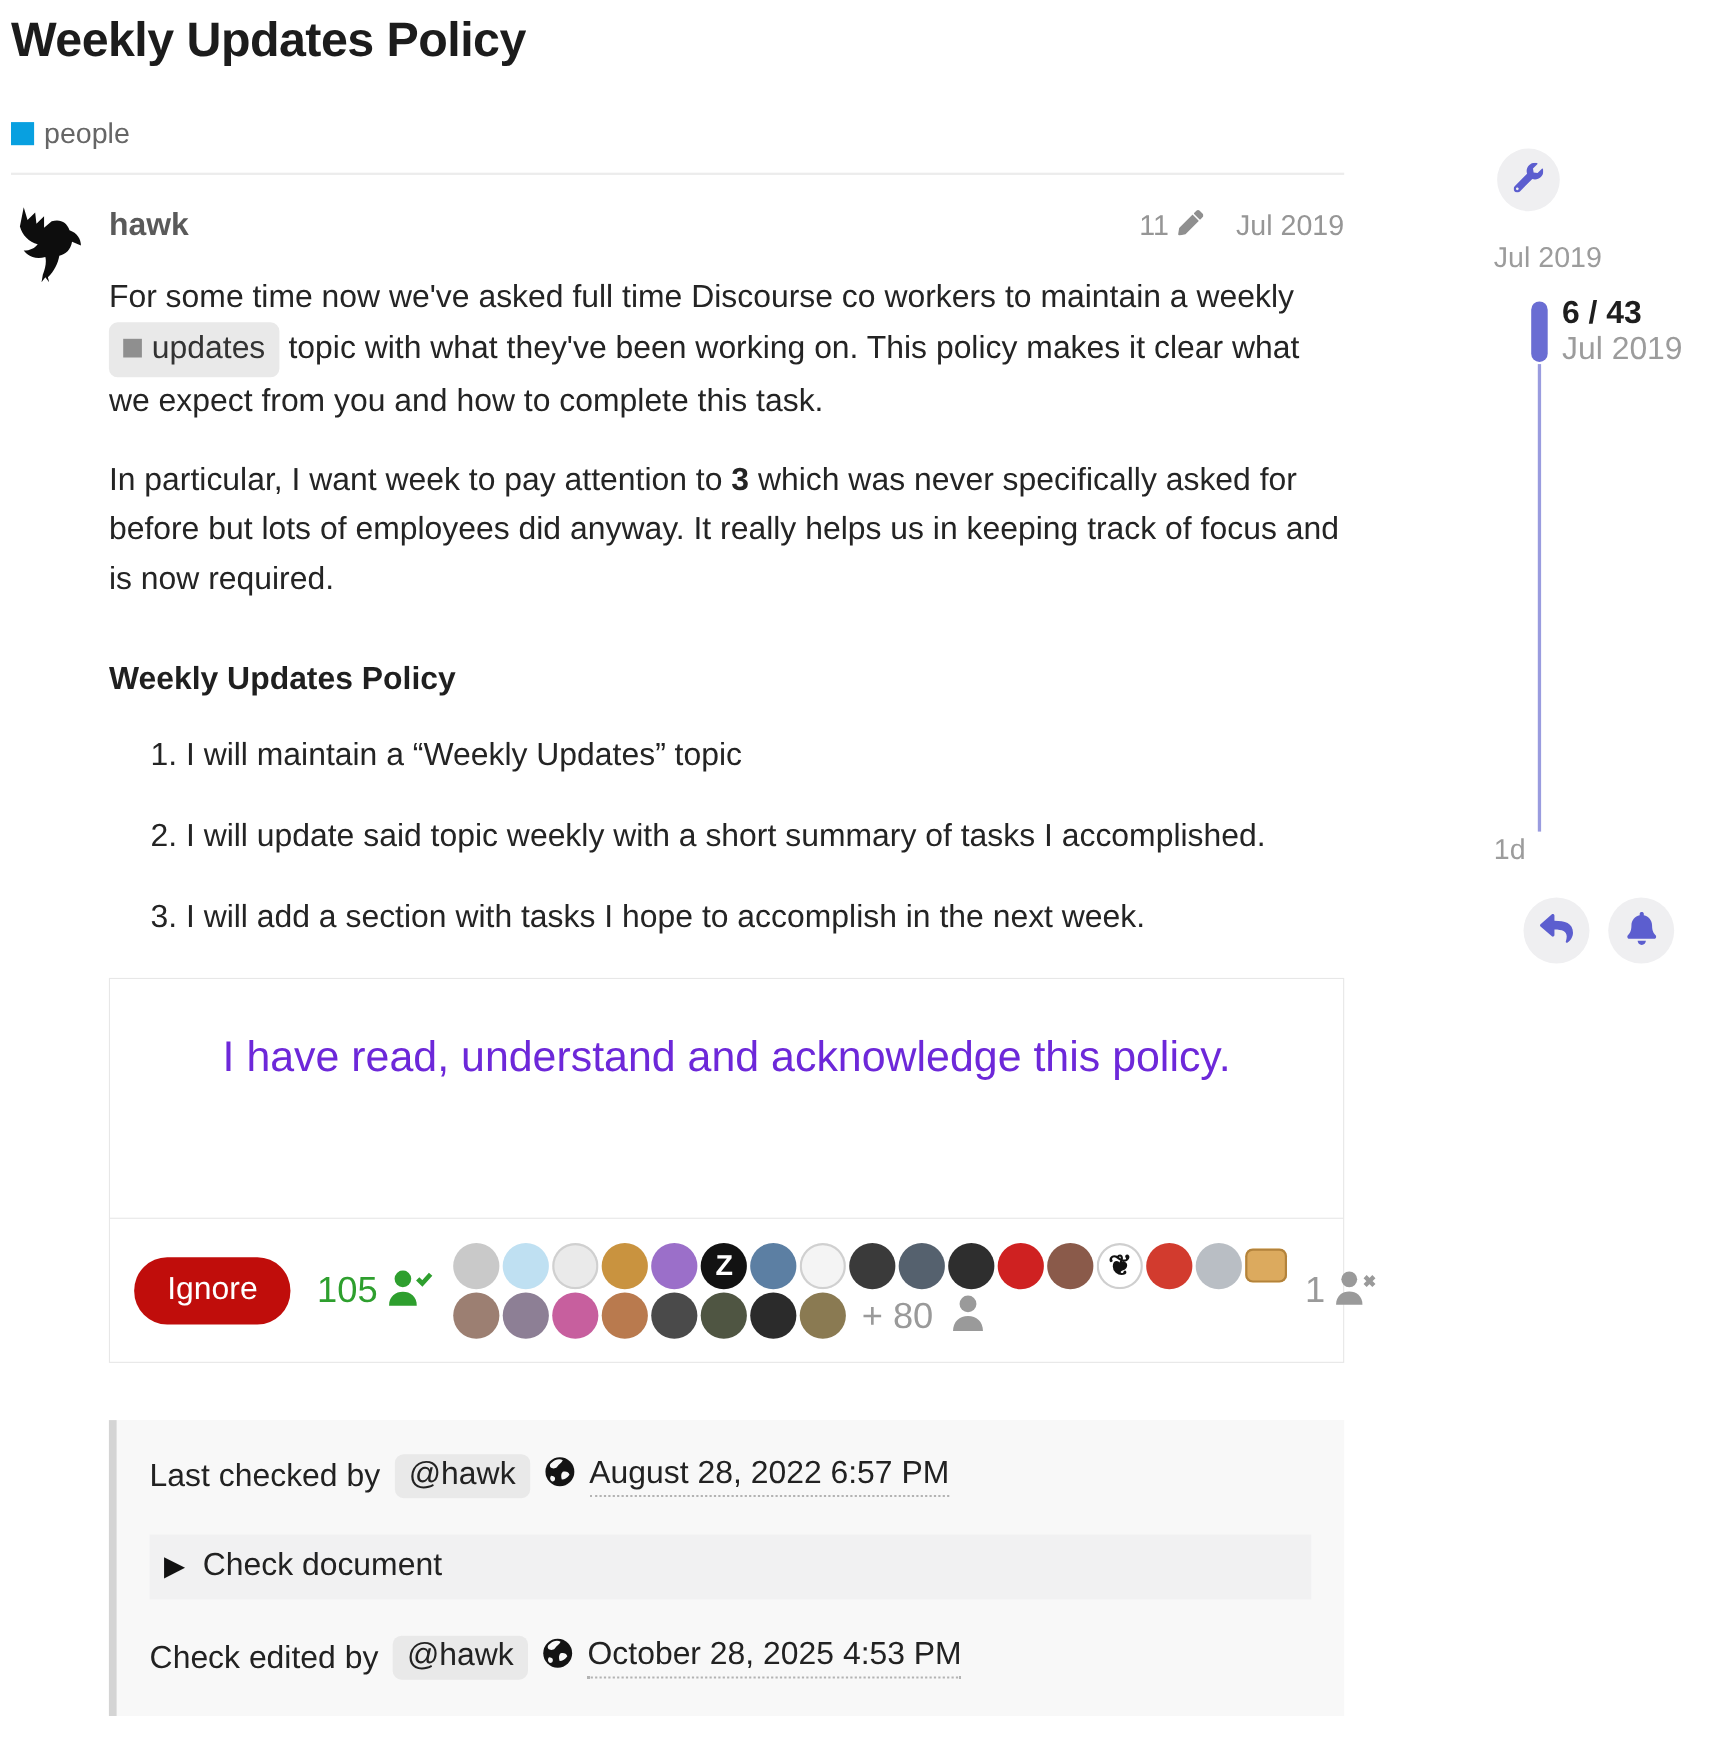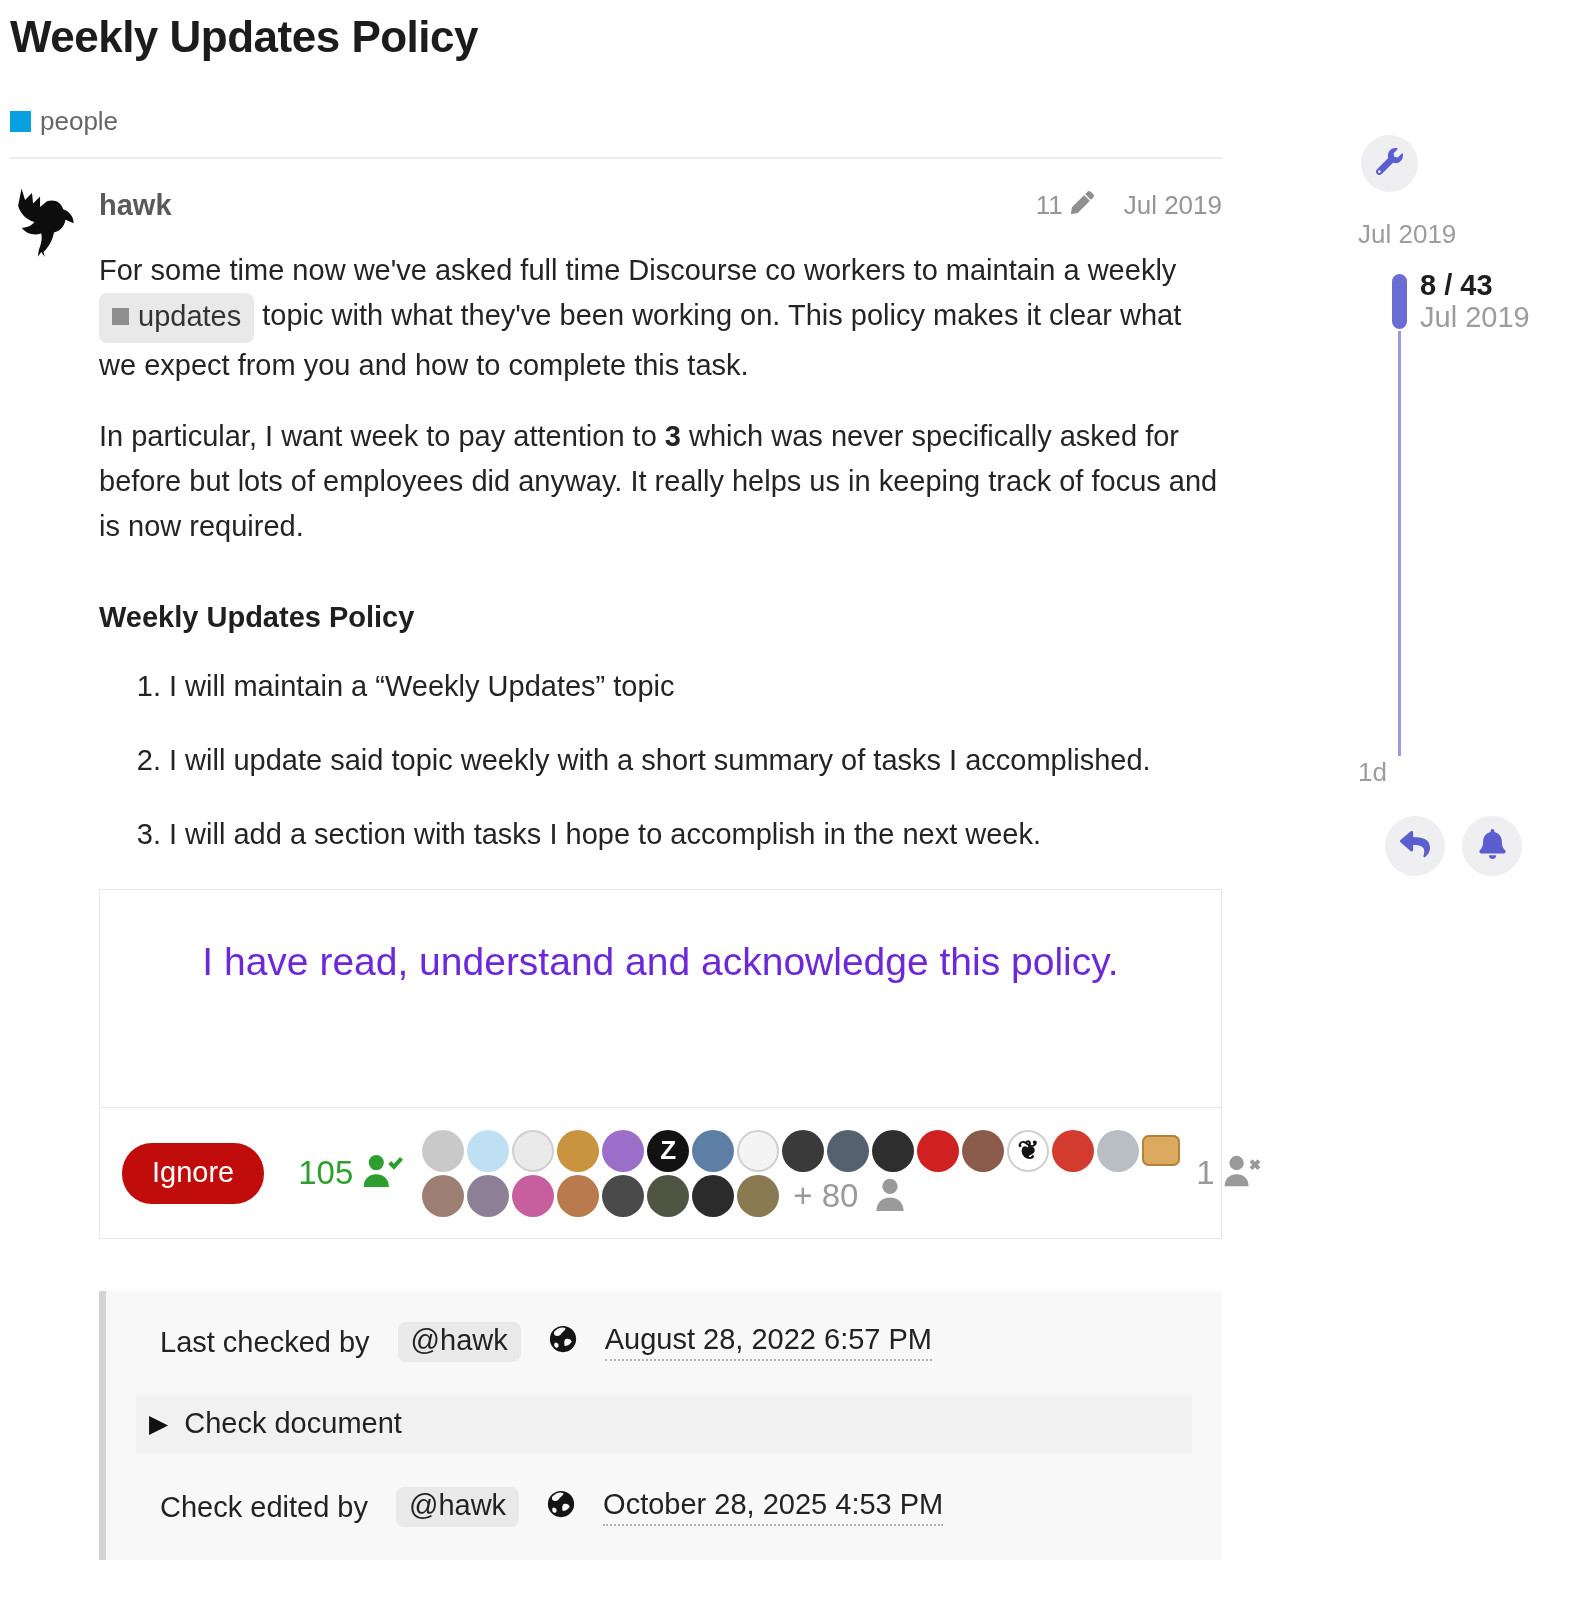--- a/index.html
+++ b/index.html
@@ -33,36 +33,36 @@
   .post-body h3 { font-size:29px; line-height:45px; color:#1f1f1f; margin:46px 0 0; }
   .post-body ol { margin:24px 0 0; padding-left:70px; }
   .post-body li { font-size:29px; line-height:45px; margin-bottom:29px; }
 
   
   .policy-box { margin-top:32px; border:1px solid #e7e7e7; }
   .policy-body { min-height:217px; padding:50px 24px 0; font-size:39px; color:#6d28d9;text-align:center; }
   .policy-footer { border-top:1px solid #e7e7e7; min-height:126px; display:flex; align-items:center; padding:14px 22px; }
   .ignore-btn { background:#c00d0b; color:#fff; border:none; border-radius:30px; font-size:29px;
                 padding:13px 30px 15px; font-family:inherit; cursor:pointer; }
-  .accepted-count { display:flex; align-items:center; gap:9px; margin-left:34px; cursor:pointer; }
+  .accepted-count { display:flex; align-items:center; gap:9px; margin-left:24px; cursor:pointer; }
   .accepted-num { font-size:33px; color:#2e9f2e; }
   .av-rows { margin-left:18px; display:flex; flex-direction:column; gap:3px; }
   .av-row { display:flex; align-items:center; gap:14px; }
   .av-list { display:flex; align-items:center; gap:3px; }
   .av { width:42px; height:42px; border-radius:50%; display:inline-flex; align-items:center; justify-content:center;
         font-size:26px; font-weight:bold; flex:0 0 auto; cursor:pointer; }
   .av-toast { width:38px; height:31px; border-radius:7px; }
   .more-count { font-size:33px; color:#9a9a9a; cursor:pointer; }
   .footer-divider { width:2px; height:102px; background:#e8e8e8; margin-left:auto; }
   .revoked { display:flex; align-items:center; gap:8px; margin-left:16px; cursor:pointer; }
   .revoked-num { font-size:33px; color:#9a9a9a; }
 
   
   .doc-meta { margin-top:52px; background:#f8f8f8; border-left:7px solid #d4d4d4; padding:31px 30px 33px; }
-  .meta-row { display:flex; align-items:center; gap:28px; font-size:29px; color:#222;margin-left:24px; }
+  .meta-row { display:flex; align-items:center; gap:13px; font-size:29px; color:#222; }
   .user-pill { background:#e9e9e9; border-radius:8px; padding:2px 13px 5px; cursor:pointer; }
   .meta-date { border-bottom:2px dotted #b3b3b3; padding-bottom:3px; cursor:pointer; }
   .details-row { background:#f1f1f2; margin:33px 0; padding:12px 0 14px 13px; display:flex; align-items:center;
                  gap:16px; font-size:29px; color:#222; cursor:pointer; }
   .details-marker { font-size:25px; color:#111; }
 
   
   .btn-circle { position:absolute; border-radius:50%; background:#efeff1; display:flex; align-items:center;
                 justify-content:center; cursor:pointer; }
   .wrench-btn { left:1361px; top:135px; width:57px; height:57px; }
@@ -254,21 +254,21 @@
   <span>
     <svg width="27" height="27" viewBox="0 0 512 512" fill="#5c5ecf">
       <path d="M507.73 109.1c-2.24-9.03-13.54-12.09-20.12-5.51l-74.36 74.36-67.88-11.31-11.31-67.88 74.36-74.36c6.62-6.62 3.43-17.9-5.66-20.16-47.38-11.74-99.55.91-136.58 37.93-39.64 39.64-50.55 97.1-34.05 147.2L18.74 402.76c-24.99 24.99-24.99 65.51 0 90.5 24.99 24.99 65.51 24.99 90.5 0l213.21-213.21c50.12 16.71 107.47 5.68 147.37-34.22 37.07-37.07 49.7-89.32 37.91-136.73zM64 472c-13.25 0-24-10.75-24-24 0-13.26 10.75-24 24-24s24 10.74 24 24c0 13.25-10.75 24-24 24z"></path>
     </svg>
   </span>
 </div>
 
 <div class="tl-top-date">Jul 2019</div>
 <div class="tl-scrubber"></div>
 <div class="tl-line"></div>
-<div class="tl-pos">8 / 43</div>
+<div class="tl-pos">6 / 43</div>
 <div class="tl-pos-date">Jul 2019</div>
 <div class="tl-bottom-date">1d</div>
 
 <div class="btn-circle reply-btn">
   <span>
     <svg width="30" height="30" viewBox="0 0 512 512" fill="#5c5ecf">
       <path d="M8.309 189.836L184.313 37.851C199.719 24.546 224 35.347 224 56.015v80.053c160.629 1.839 288 34.032 288 186.258 0 61.441-39.581 122.309-83.333 154.132-13.653 9.931-33.111-2.533-28.077-18.631 45.344-145.012-21.507-183.51-176.59-185.742V360c0 20.7-24.3 31.453-39.687 18.164l-176.004-152c-11.071-9.562-11.086-26.753 0-36.328z"></path>
     </svg>
   </span>
 </div>

